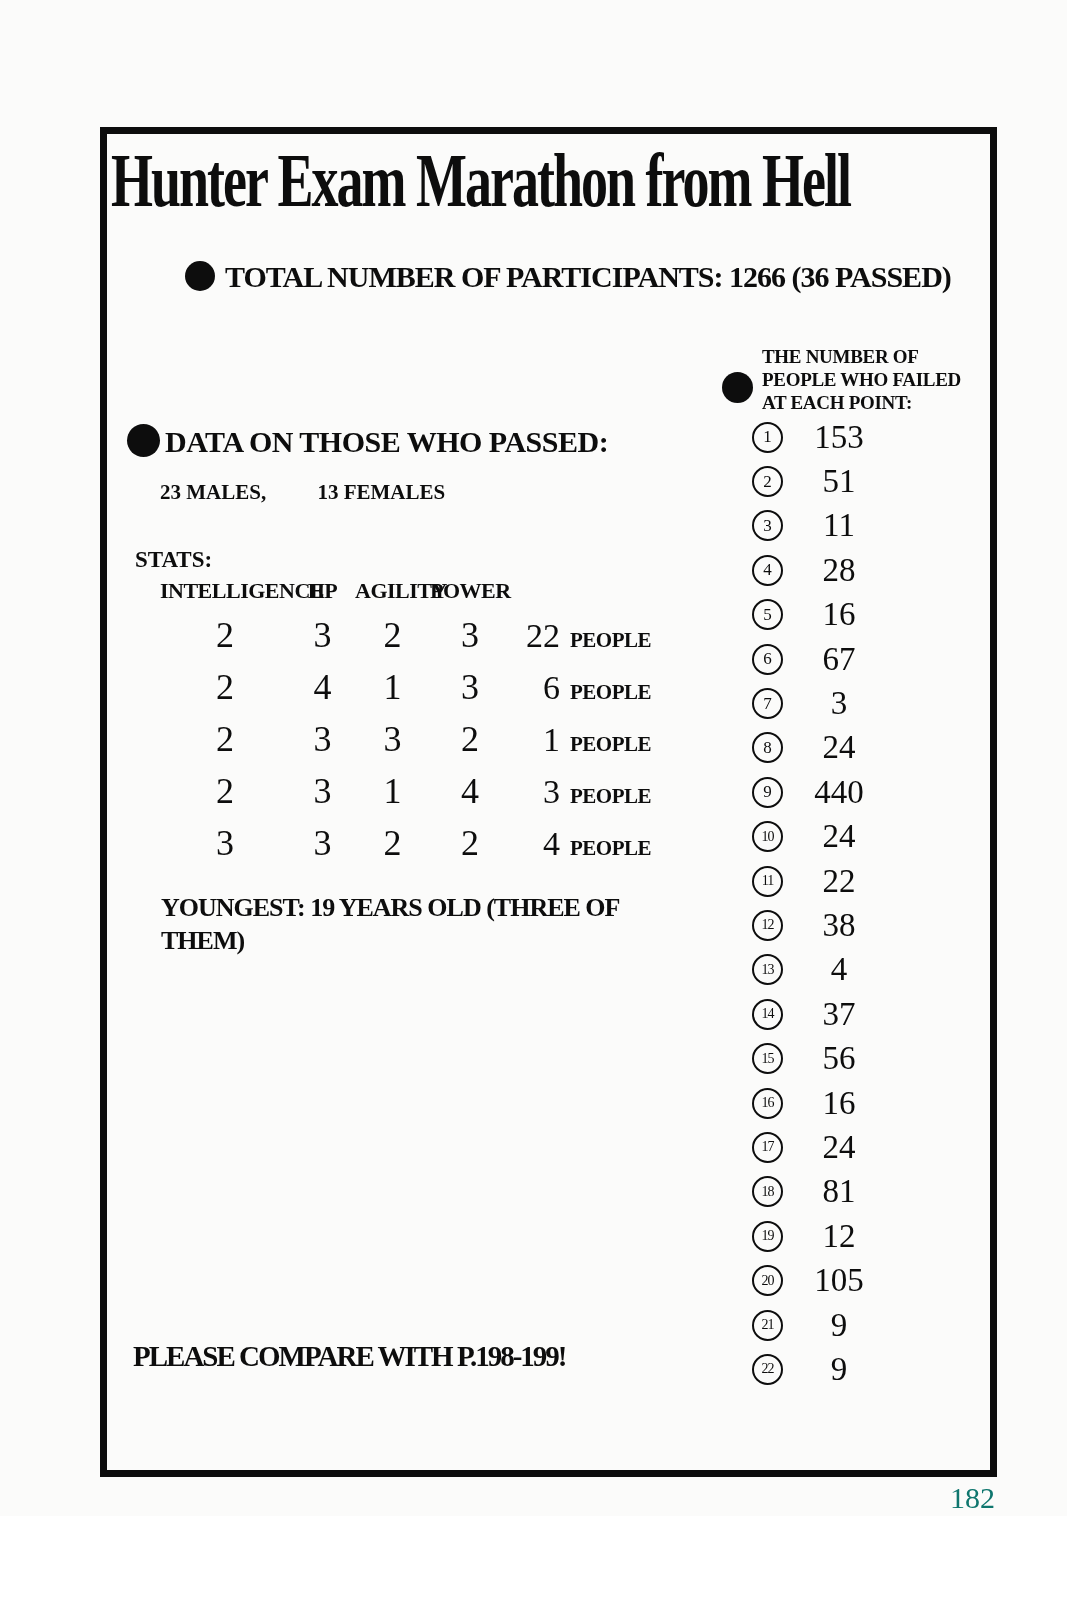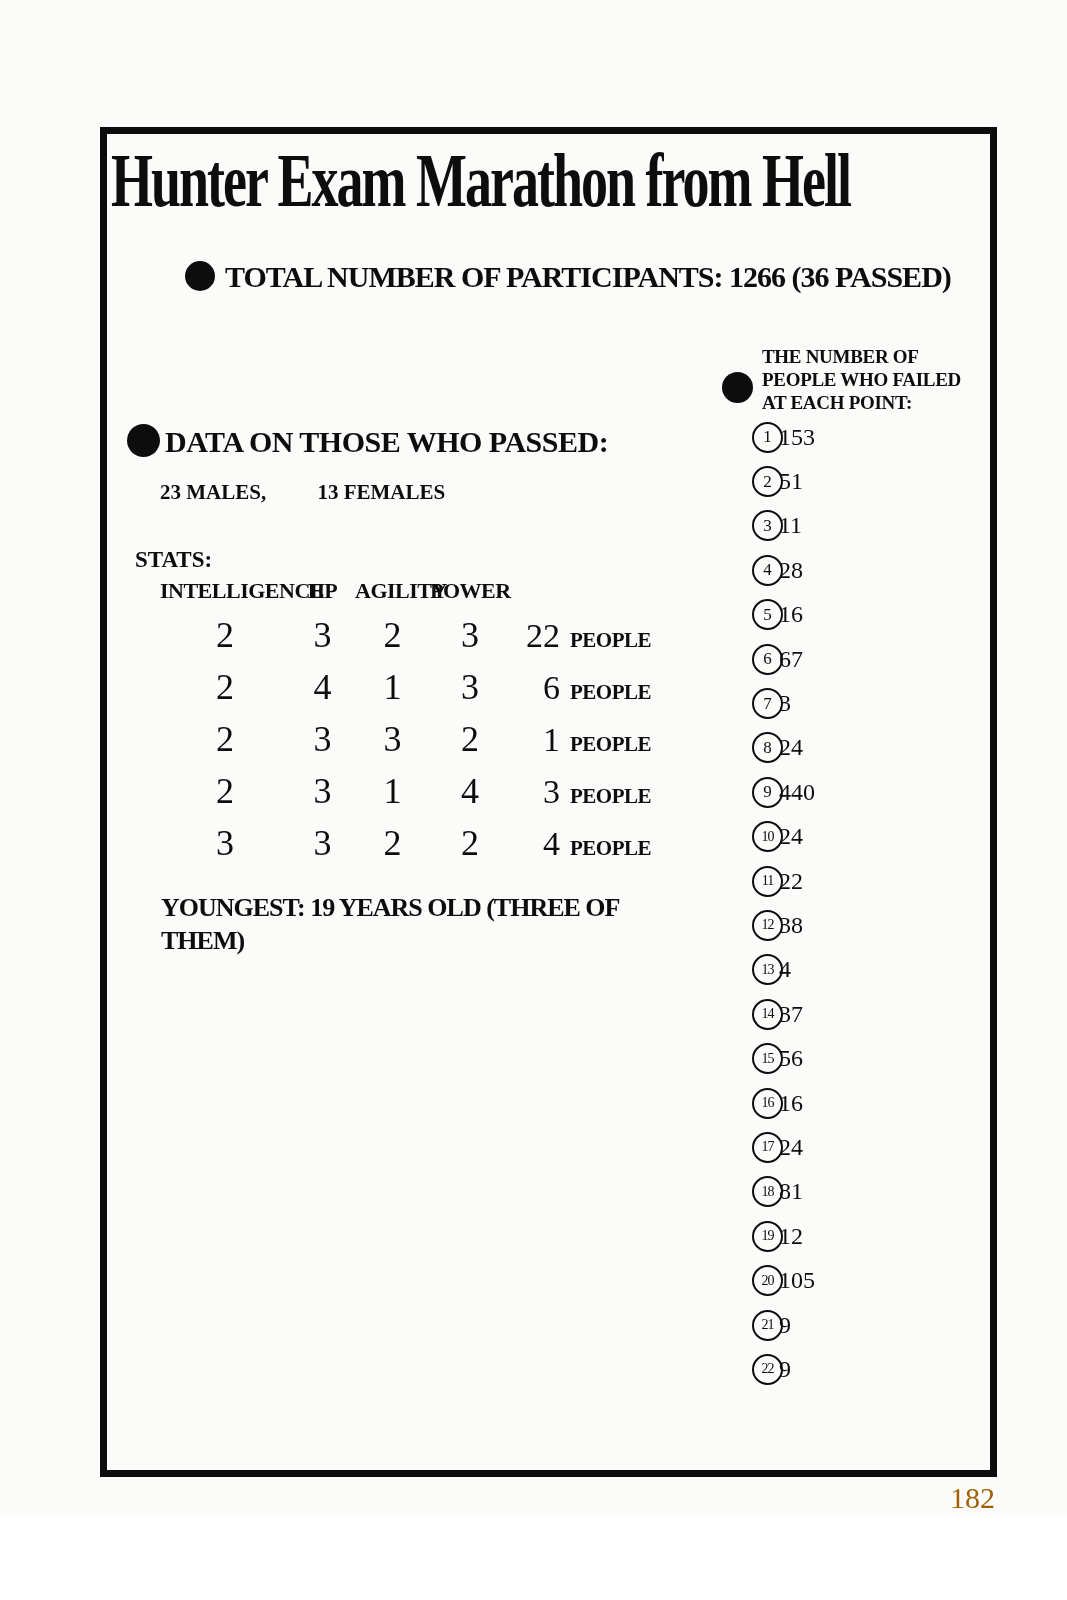--- a/index.html
+++ b/index.html
@@ -63,26 +63,26 @@
   }
   .failed-list { position:absolute; left:645px; top:281px; }
   .fail-row { height:44.4px; display:flex; align-items:center; }
   .circle-num {
     width:31px; height:31px; border:2.5px solid var(--ink); border-radius:50%;
     display:flex; align-items:center; justify-content:center;
     font-size:17px; font-weight:normal; flex:0 0 auto;
   }
   .circle-num.two { font-size:14px; letter-spacing:-1px; }
   .fail-count {
-    width:120px; margin-left:-4px; text-align:left;
-    font-size:24px; font-weight:normal;
+    width:120px; margin-left:-4px; text-align:center;
+    font-size:33px; font-weight:normal;
   }
   .page-num {
     position:absolute; left:890px; top:1481px; width:105px;
-    text-align:right; font-size:30px; color:#a16207;
+    text-align:right; font-size:30px; color:#0f766e;
   }
 </style>
 </head>
 <body>
 
 <div class="page">
   <div class="frame">
 
     <div class="title">Hunter Exam Marathon from Hell</div>
 
@@ -147,20 +147,21 @@
           <span class="cell count">4</span>
           <span class="cell unit">PEOPLE</span>
         </div>
       </div>
 
     <div class="notes">
       <div class="indent">YOUNGEST: 19 YEARS OLD (THREE OF</div>
       <div class="indent">THEM)</div>
     </div>
 
+    <div class="compare">PLEASE COMPARE WITH P.198-199!</div>
 
     <span class="bullet b-failed"></span>
     <div class="failed-head">
       <div>THE NUMBER OF</div>
       <div>PEOPLE WHO FAILED</div>
       <div>AT EACH POINT:</div>
     </div>
 
     <div class="failed-list">
         <div class="fail-row">

